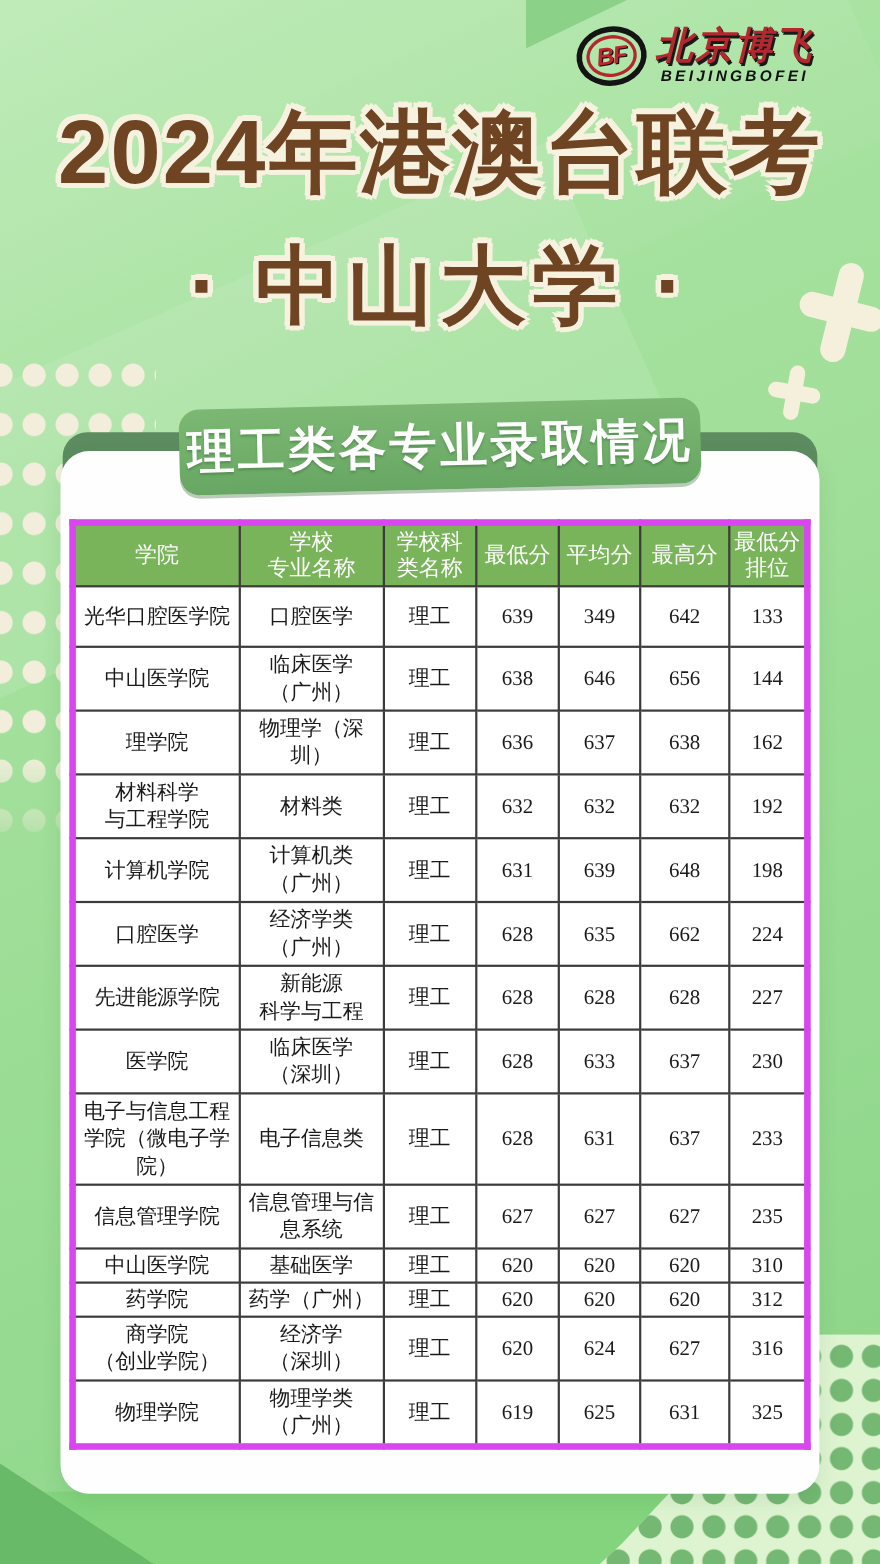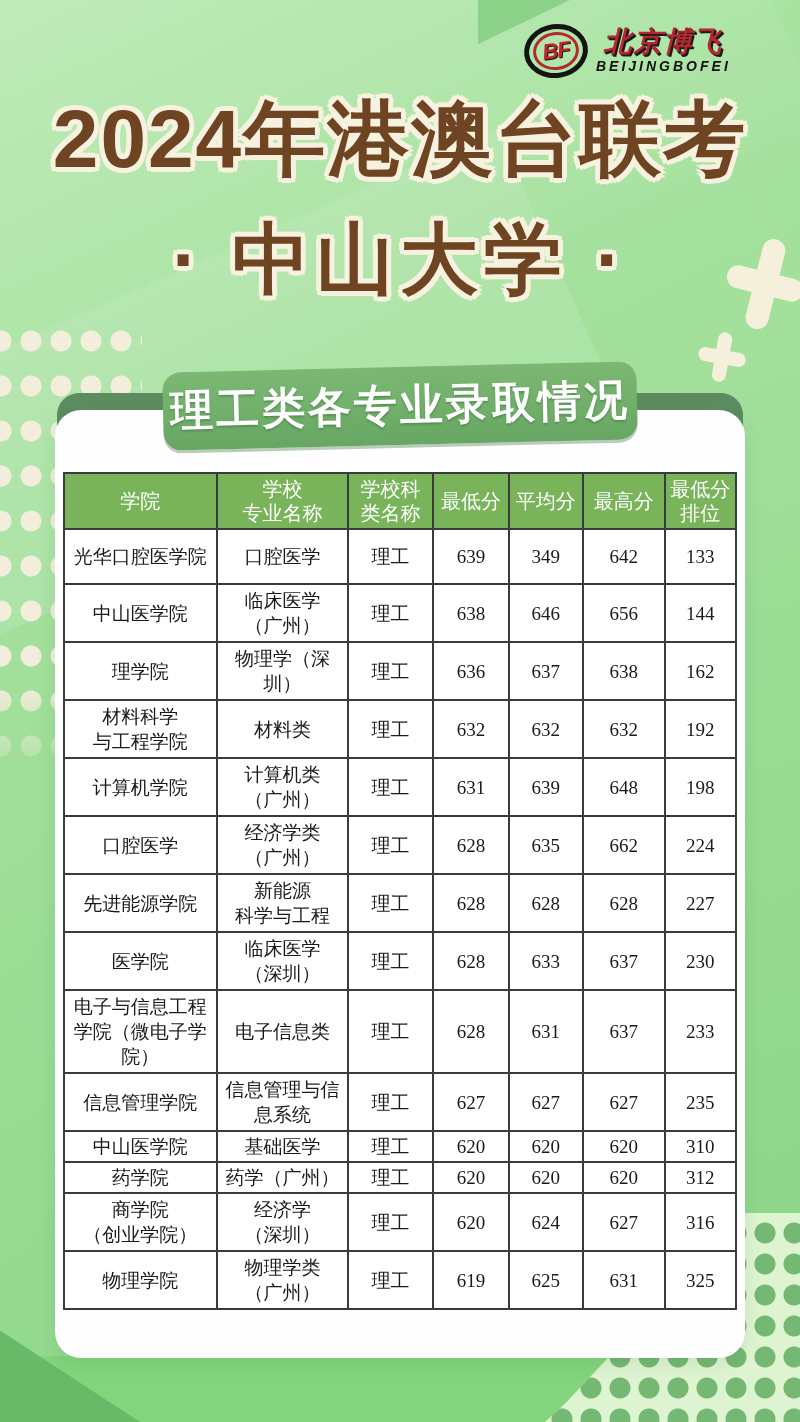--- a/index.html
+++ b/index.html
@@ -64,21 +64,21 @@
   .logo-emblem-inner {
     width:46px; height:38px; border:3px solid #b3282e; border-radius:50%;
     display:flex; align-items:center; justify-content:center;
   }
   .logo-bf {
     font-style:italic; font-weight:bold; font-size:22px; color:#c0272d;
     text-shadow:1px 1px 0 #141414; letter-spacing:-1px;
   }
   .logo-text { margin-left:8px; display:flex; flex-direction:column; align-items:center; }
   .logo-cn {
-    font-weight:bold; font-style:italic; font-size:28px; line-height:1;
+    font-weight:bold; font-style:italic; font-size:34px; line-height:1;
     color:#b3282e; letter-spacing:2px;
     text-shadow:2px 2px 0 #1a1a1a, 1px 1px 0 #1a1a1a;
     white-space:nowrap;
   }
   .logo-en {
     font-weight:bold; font-style:italic; font-size:14px; color:#111;
     letter-spacing:3px; margin-top:2px; white-space:nowrap;
   }
   
   .title-wrap { position:absolute; left:0; top:98px; width:800px; text-align:center; z-index:2; }
@@ -109,21 +109,21 @@
   }
   .badge-text {
     color:#ffffff; font-weight:900; font-size:43px; letter-spacing:3px;
     white-space:nowrap; text-shadow:0 2px 2px rgba(60,110,60,0.45);
   }
   
   .table-wrap { position:absolute; left:63px; top:472px; width:674px; z-index:5; }
   table {
     width:100%; border-collapse:collapse; table-layout:fixed;
     font-family:"Liberation Serif", serif; color:#1a1a1a;
-    border:2px solid #d946ef;
+    border:6px solid #d946ef;
   }
   col.c1{width:22.7%} col.c2{width:19.6%} col.c3{width:12.6%}
   col.c4{width:11.3%} col.c5{width:11.0%} col.c6{width:12.2%} col.c7{width:10.6%}
   th, td {
     border:2px solid #3b3b3b; text-align:center; vertical-align:middle;
     white-space:pre-line; padding:3px 2px; line-height:25px;
   }
   thead th {
     background:#79b45a; color:#ffffff; font-weight:normal;
     font-size:20px; height:50px; line-height:24px;

